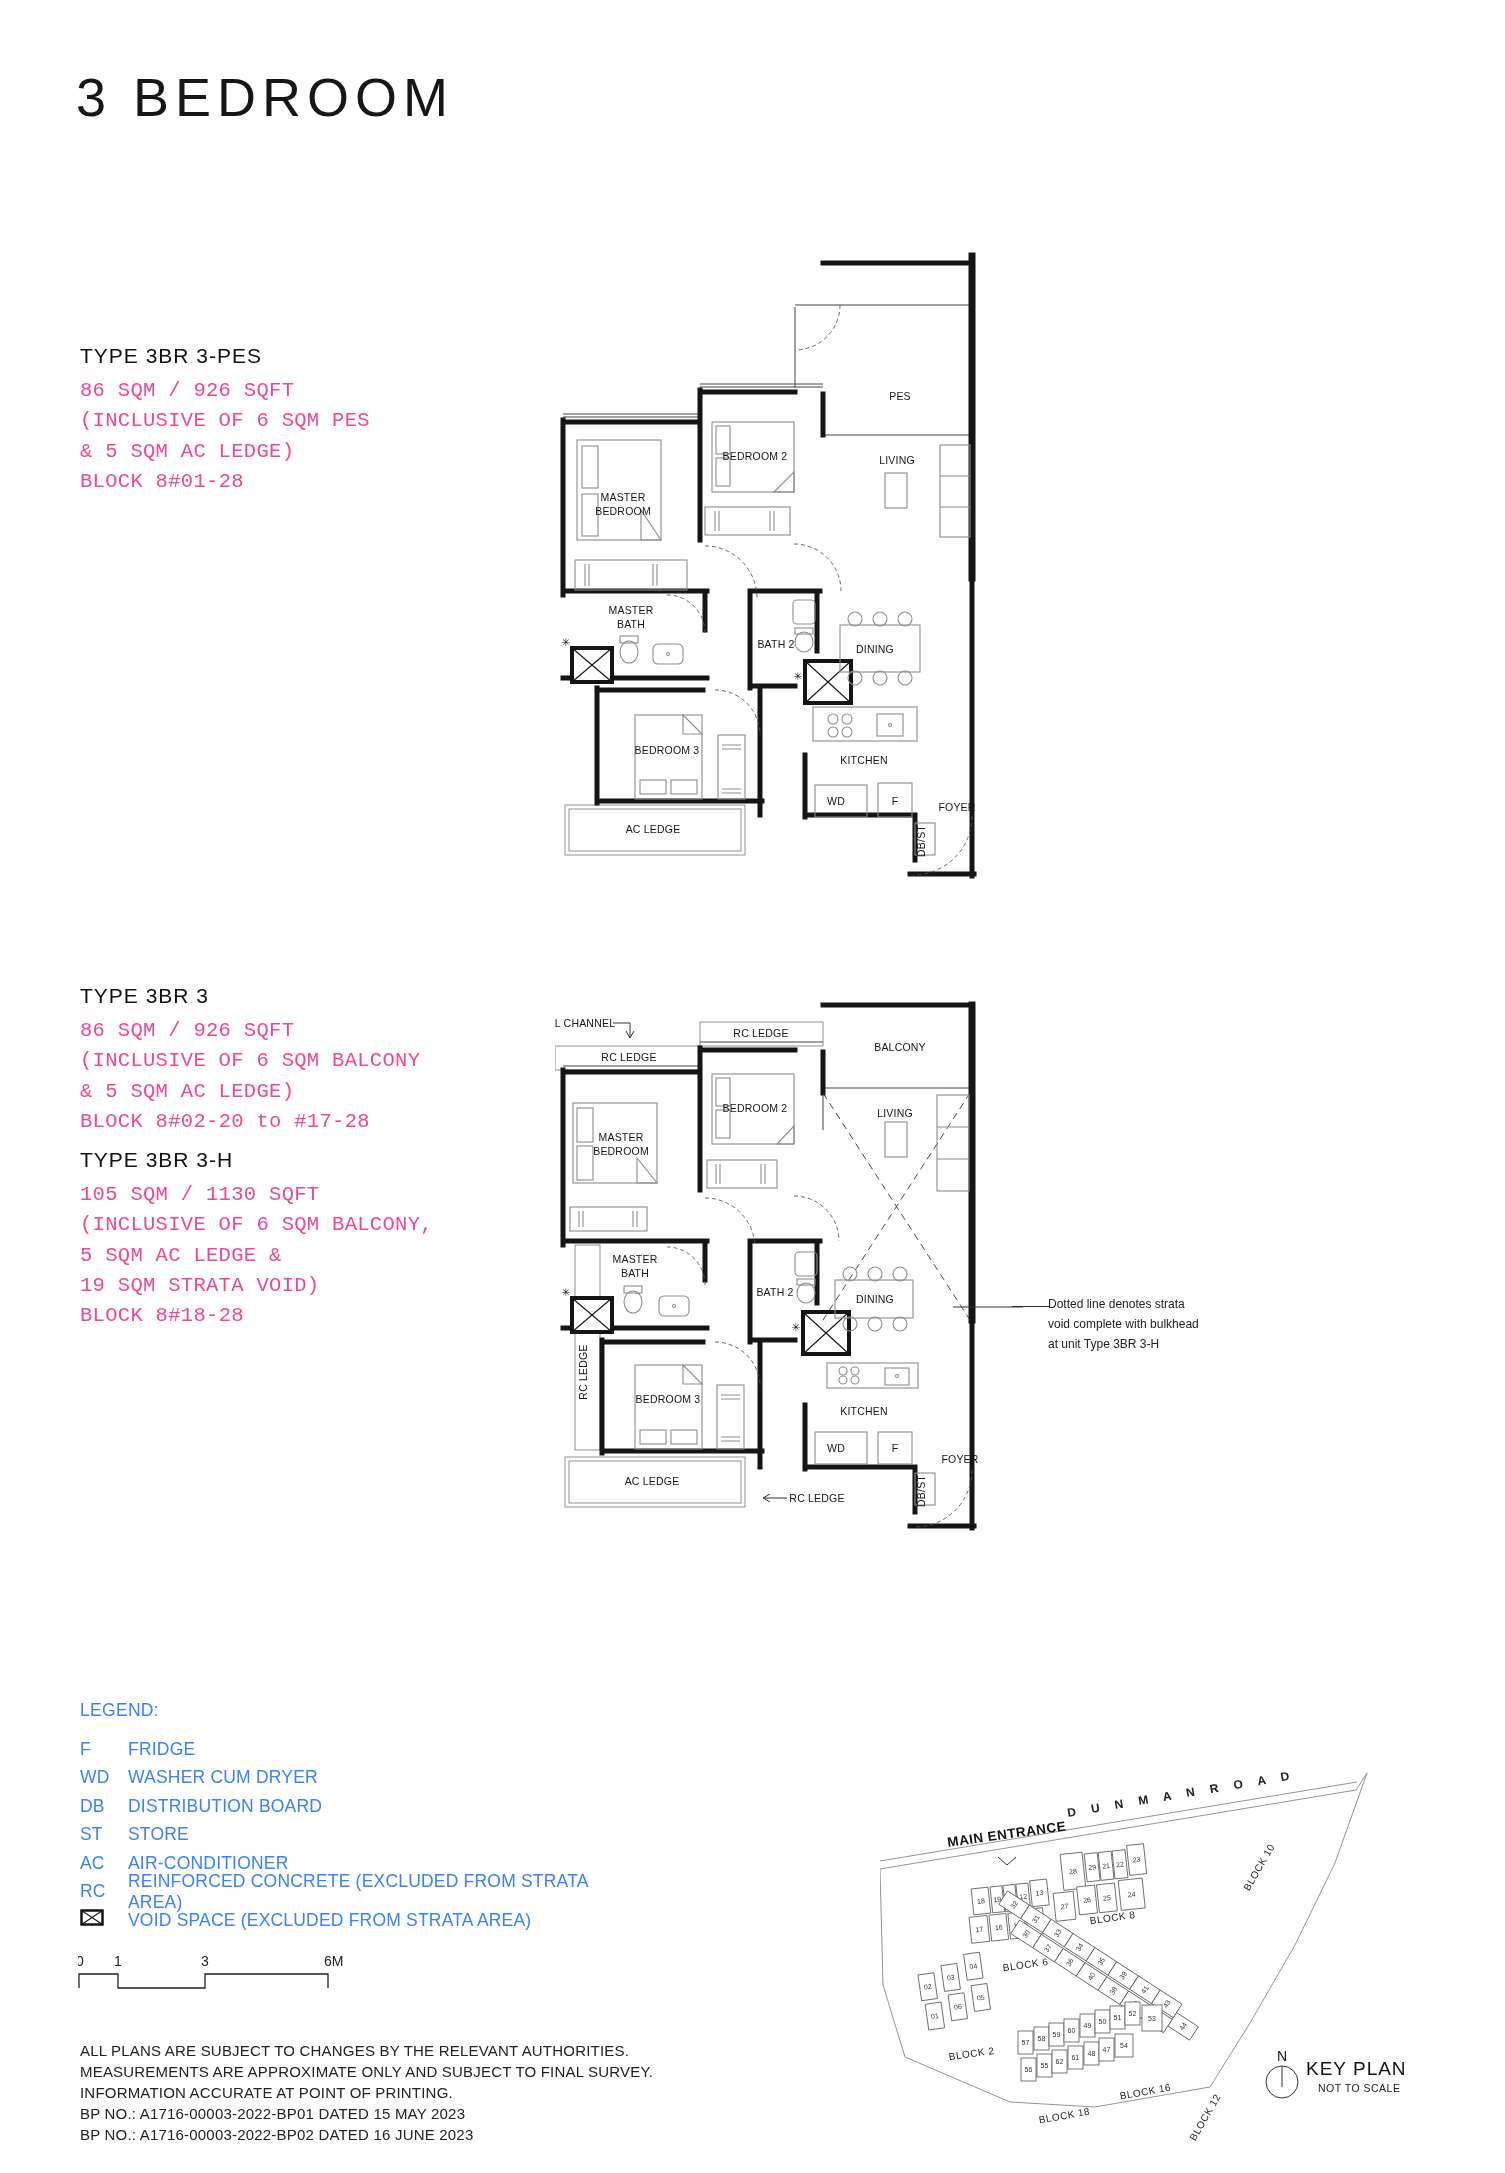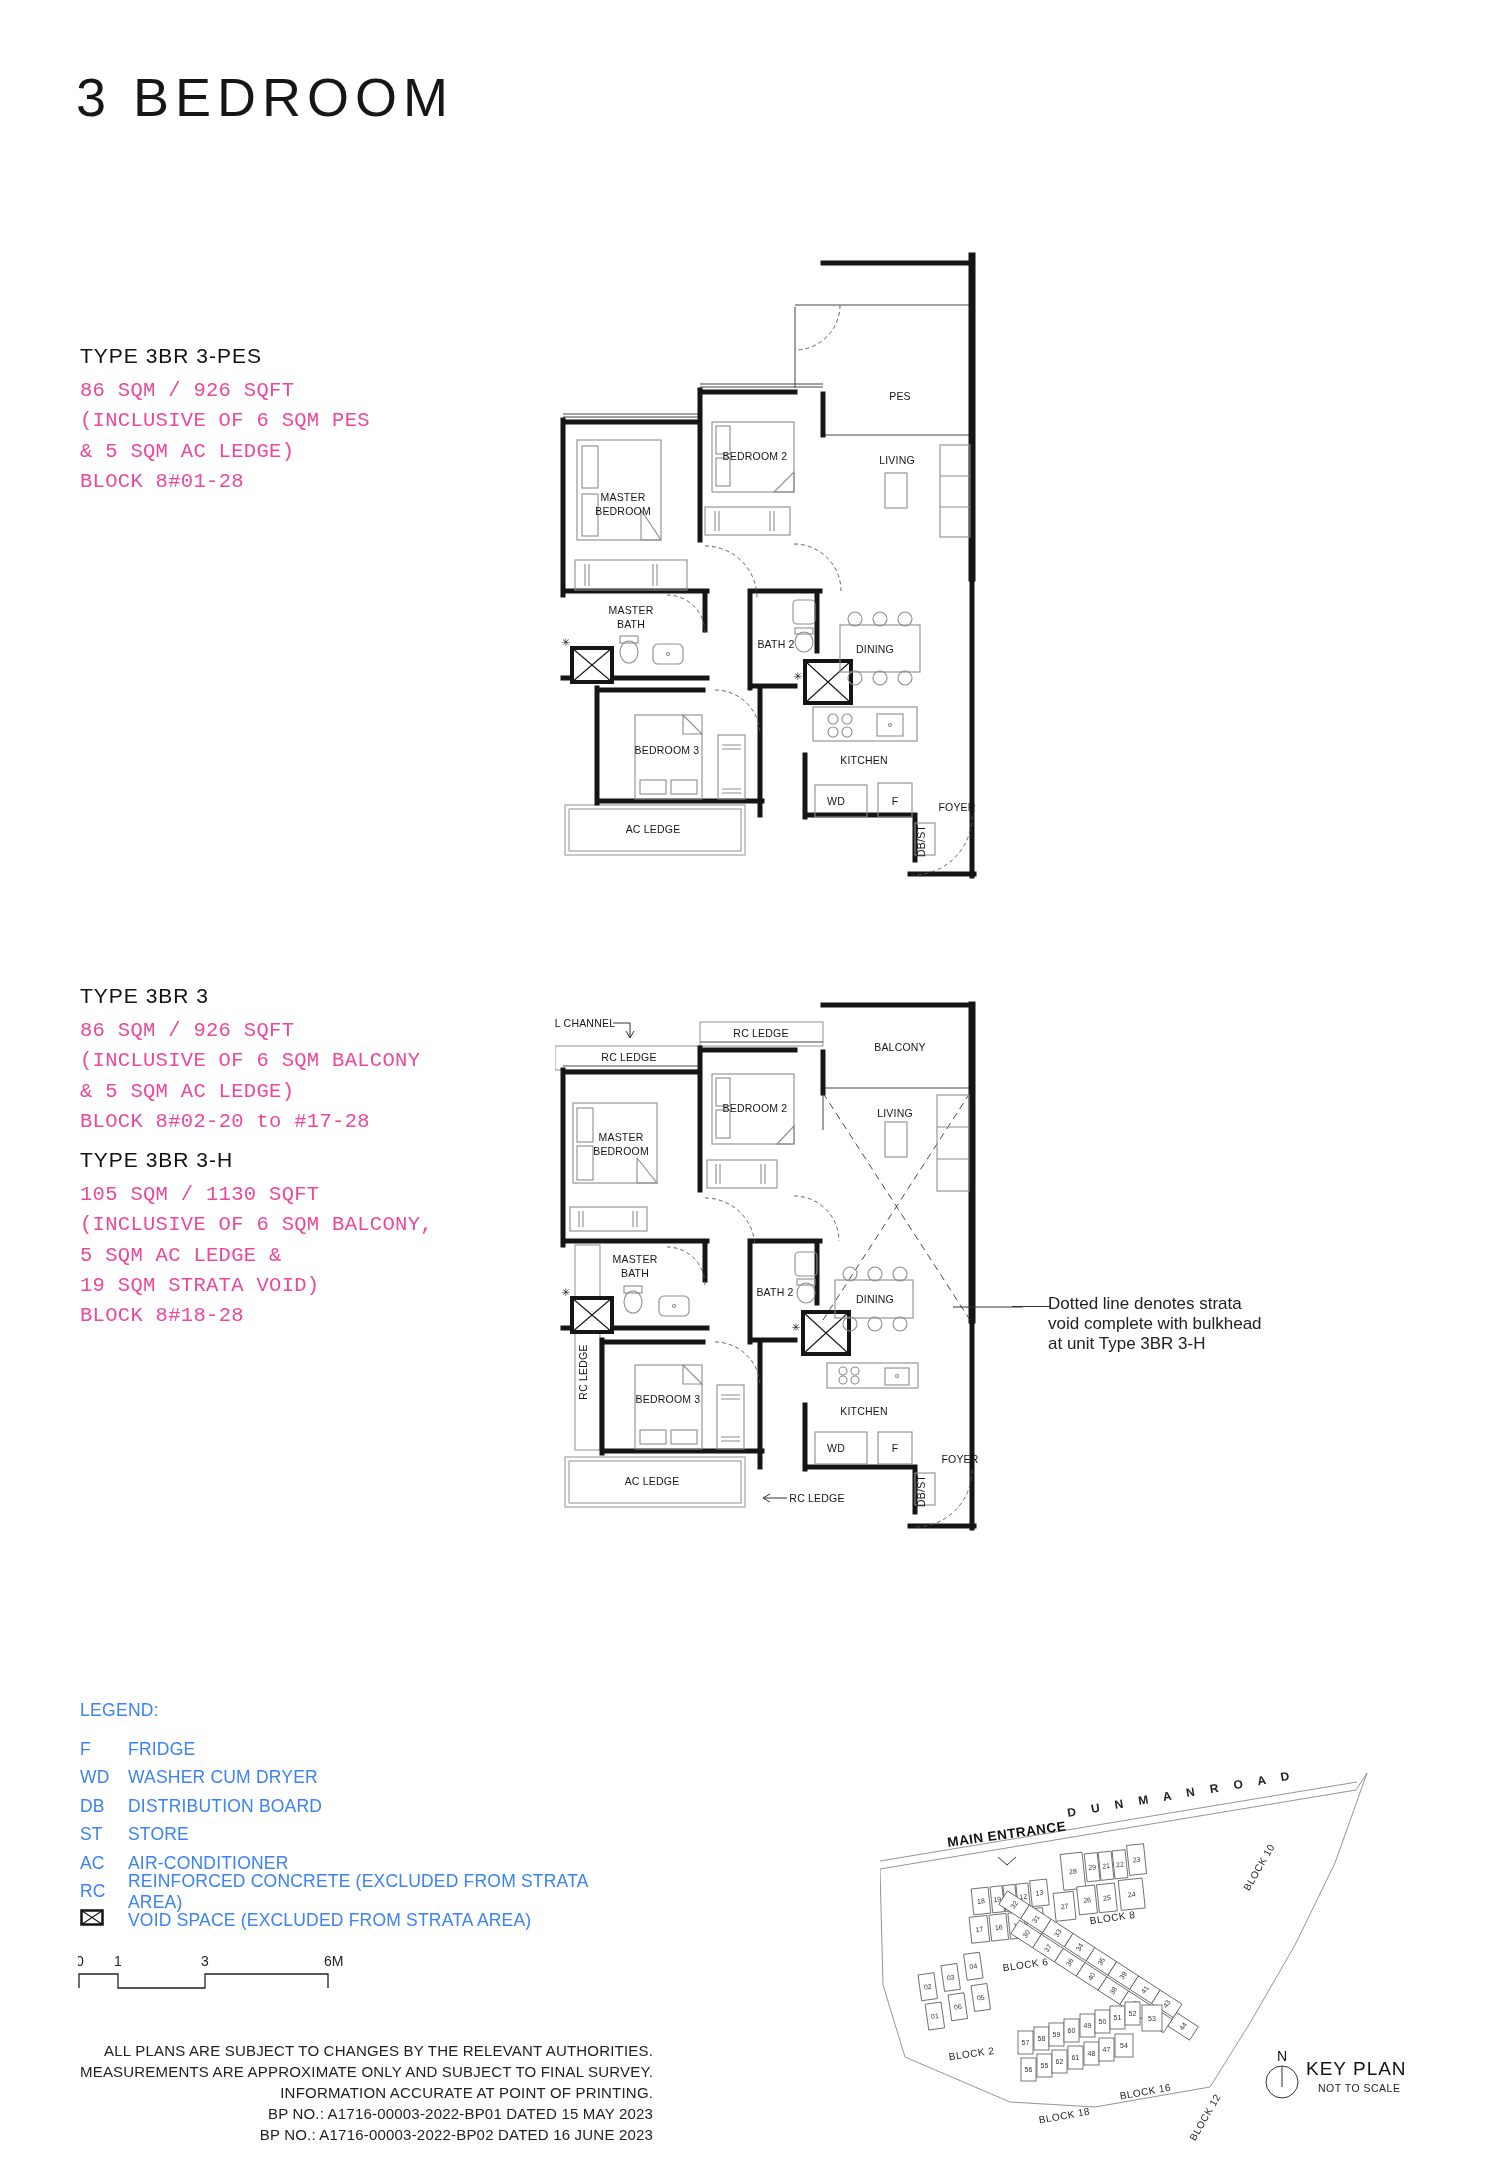--- a/index.html
+++ b/index.html
@@ -19,29 +19,29 @@
   .wall6{stroke:#151515;stroke-width:7;fill:none;stroke-linecap:square;}
   .thin{stroke:#444;stroke-width:1;fill:none;}
   .thin2{stroke:#777;stroke-width:0.8;fill:none;}
   .furnl{stroke:#8d8d8d;stroke-width:1.1;fill:none;}
   .door{stroke:#555;stroke-width:0.9;fill:none;stroke-dasharray:4 3;}
   .voidbox{stroke:#151515;stroke-width:4;fill:#fff;}
   .voidx{stroke:#151515;stroke-width:1.1;fill:none;}
   .dash{stroke:#333;stroke-width:0.9;stroke-dasharray:7 5;fill:none;}
   .leader{stroke:#333;stroke-width:1;fill:none;}
   
-  .annotation{left:1048px;top:1294px;width:270px;font-size:17px;line-height:20px;color:#222;}
+  .annotation{left:1048px;top:1294px;width:270px;font-size:12px;line-height:20px;color:#222;}
   .leaderline{left:1012px;top:1306px;width:38px;height:1px;background:#333;}
   
   .legend{left:80px;top:1700px;width:560px;font-size:17.5px;color:#3b82f6;}
   .legend-title{margin-bottom:14px;letter-spacing:0.3px;}
   .legend-row{display:flex;height:28.5px;align-items:center;letter-spacing:0.2px;}
   .legend-key{width:48px;flex:none;}
   
-  .disclaimer{left:80px;top:2040px;font-size:15px;line-height:21px;color:#222;letter-spacing:0.2px;text-align:right;}
+  .disclaimer{left:80px;top:2040px;font-size:15px;line-height:21px;color:#222;letter-spacing:0.2px;}
   
   .kp-outline{stroke:#888;stroke-width:0.9;fill:none;}
   .kp-road{font-size:12px;font-weight:bold;fill:#222;letter-spacing:6px;}
   .kp-me{font-size:13.5px;font-weight:bold;fill:#111;letter-spacing:0.5px;}
   .kp-unit{fill:#fff;stroke:#555;stroke-width:0.8;}
   .kp-num{font-size:7px;fill:#333;text-anchor:middle;}
   .kp-block{font-size:10px;fill:#222;text-anchor:middle;letter-spacing:0.5px;}
   .kp-title{font-size:19px;fill:#111;letter-spacing:1px;}
   .kp-sub{font-size:10.5px;fill:#222;letter-spacing:0.5px;}
   .kp-n{font-size:14px;fill:#111;text-anchor:middle;}

